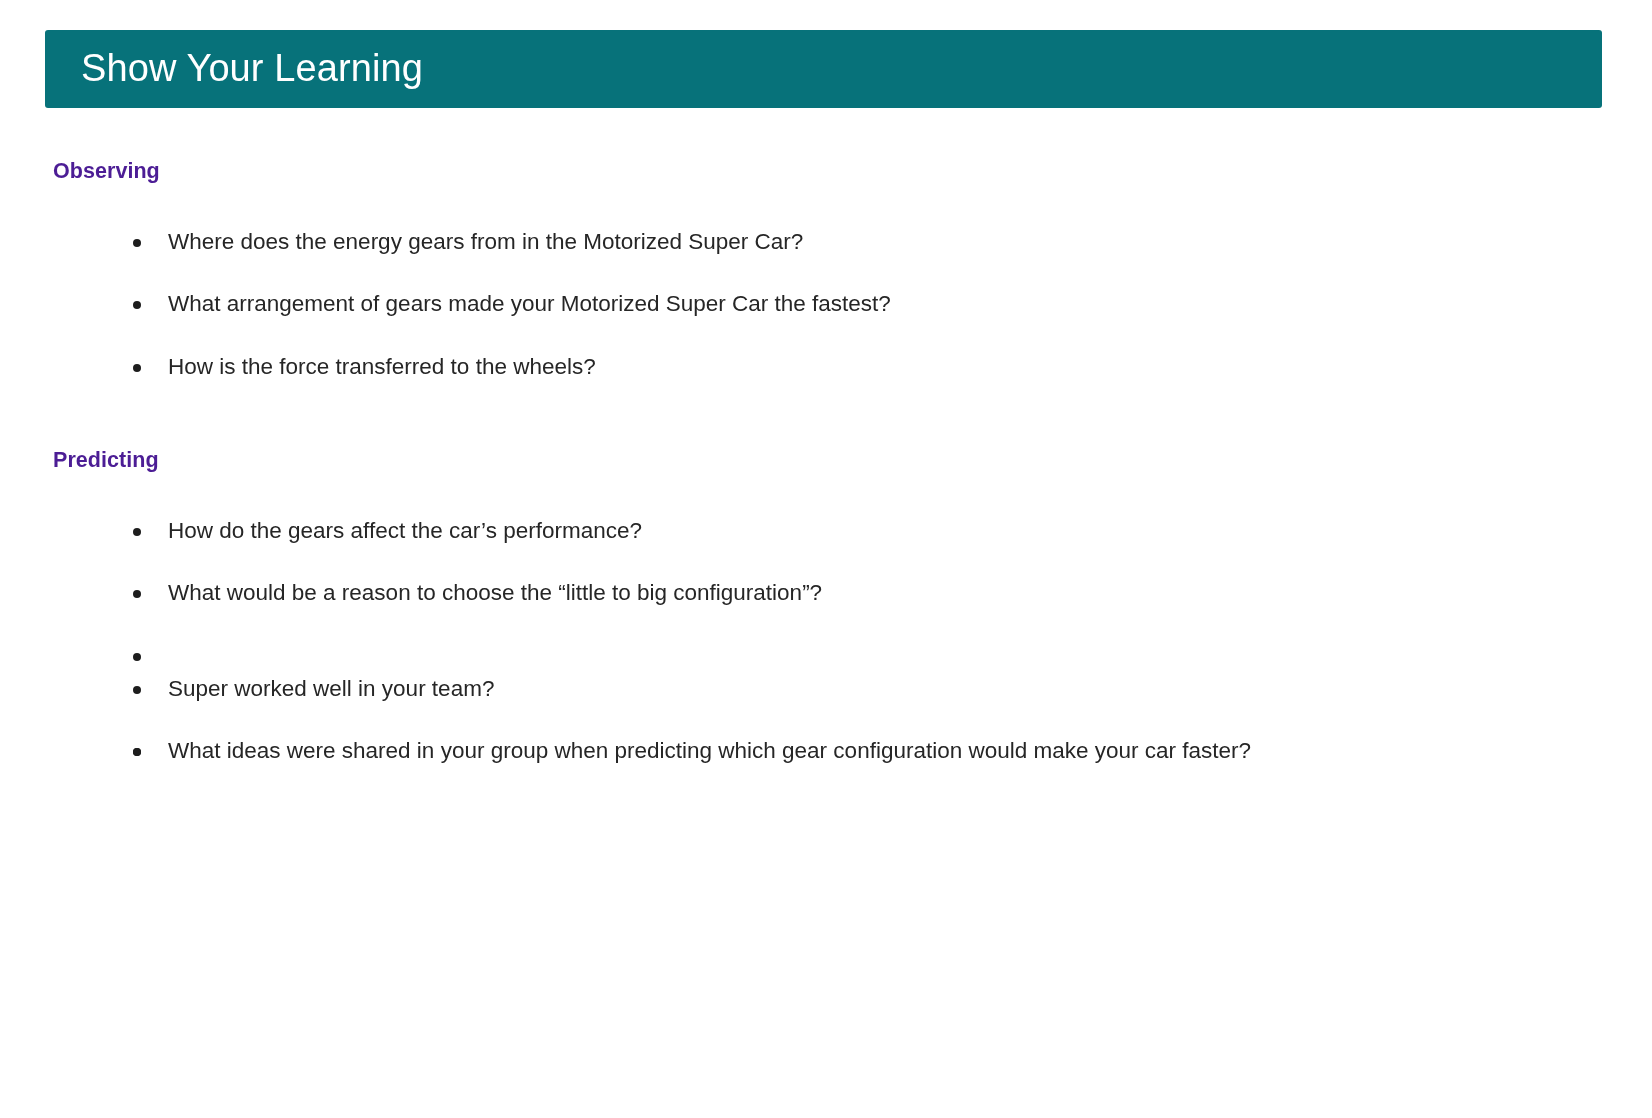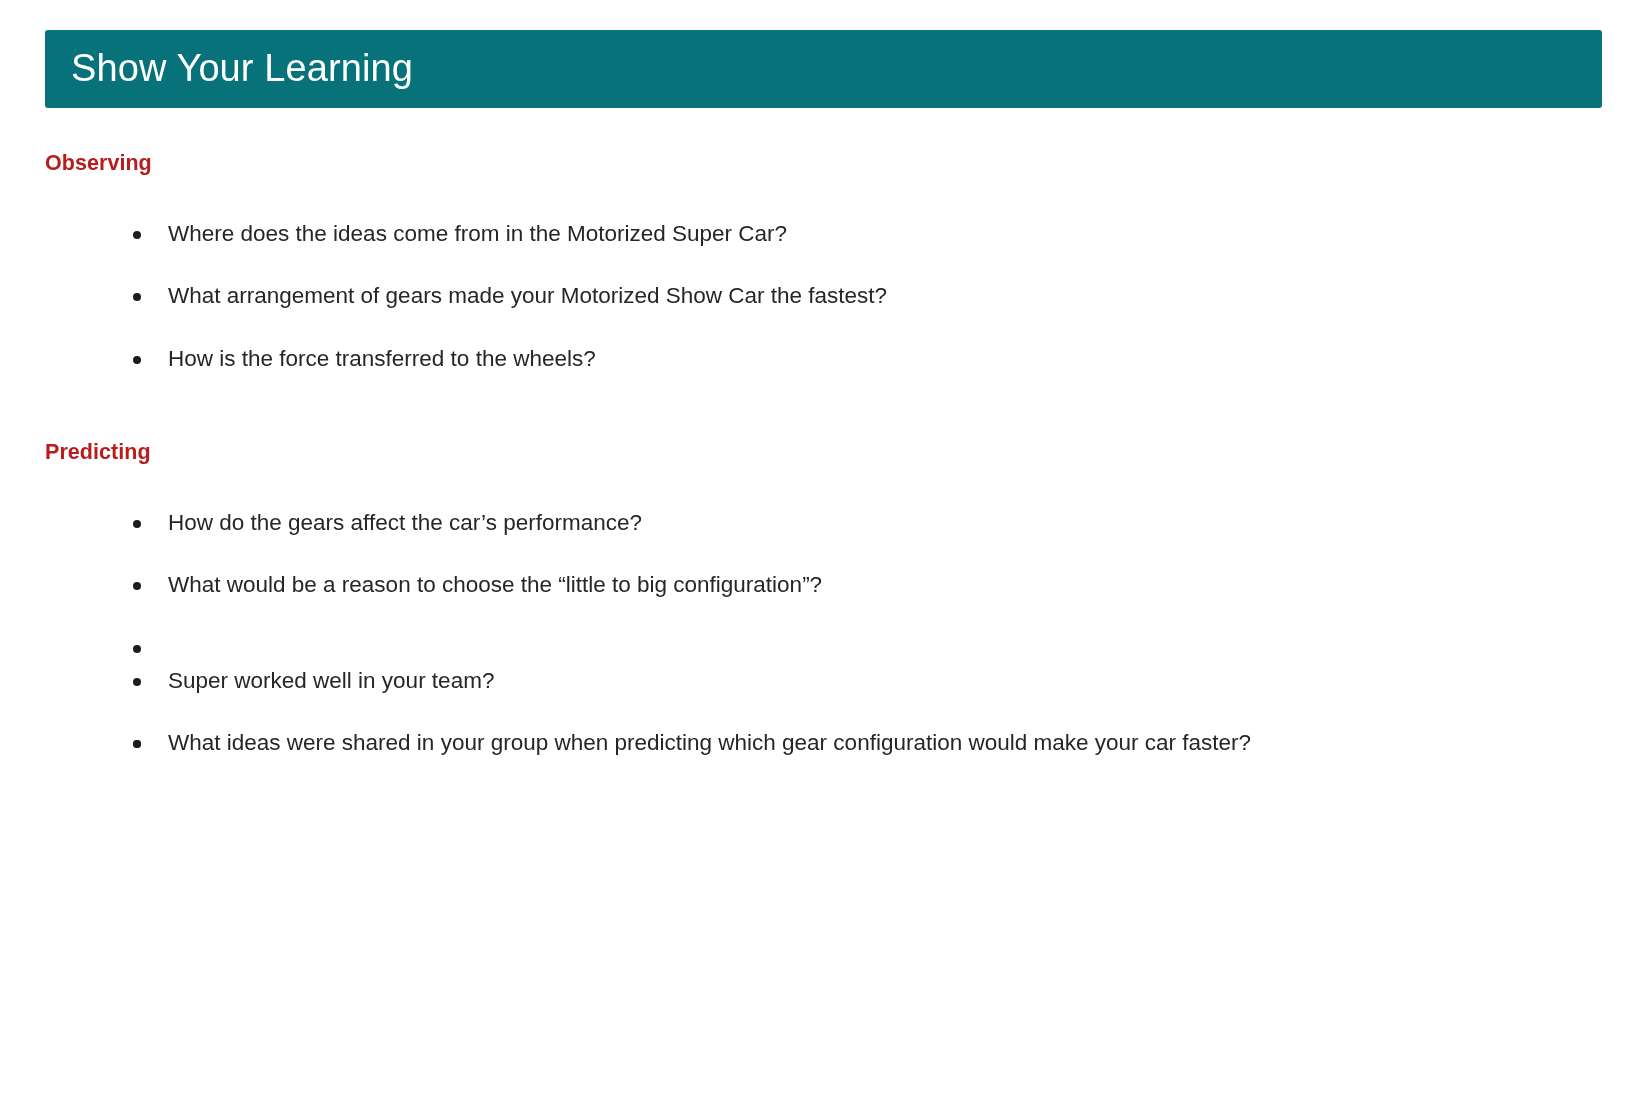--- a/index.html
+++ b/index.html
@@ -27,21 +27,21 @@
     position: absolute;
     left: 45px;
     top: 30px;
     width: 1557px;
     height: 78px;
     background: #07727a;
     border-radius: 3px;
     display: flex;
     align-items: center;
     box-sizing: border-box;
-    padding-left: 26px;
+    padding-left: 36px;
   }
   .header-title {
     color: #ffffff;
     font-size: 38px;
     font-weight: 400;
     letter-spacing: 0.1px;
     line-height: 1.1;
     white-space: nowrap;
   }
 
@@ -58,25 +58,25 @@
     font-size: 37px;
     font-weight: 300;
     line-height: 1.2;
     margin: 0 0 34px 0;
     letter-spacing: 0.1px;
   }
 
   .group { margin-bottom: 0; }
 
   .group-heading {
-    color: #b91c1c;
+    color: #4c1d95;
     font-size: 21.5px;
     font-weight: 700;
     line-height: 1.3;
-    margin: 0;
+    margin: 8px;
     letter-spacing: 0.05px;
   }
 
   ul.prompt-list {
     list-style: none;
     margin: 0;
     padding: 0;
   }
 
   ul.prompt-list li {
@@ -123,25 +123,25 @@
   </div>
 
   <div class="content">
 
 
     <div class="group group-observing">
       <h3 class="group-heading">Observing</h3>
       <ul class="prompt-list">
         <li>
           <span class="bullet-dot"></span>
-          <span>Where does the ideas come from in the Motorized Super Car?</span>
+          <span>Where does the energy gears from in the Motorized Super Car?</span>
         </li>
         <li>
           <span class="bullet-dot"></span>
-          <span>What arrangement of gears made your Motorized Show Car the fastest?</span>
+          <span>What arrangement of gears made your Motorized Super Car the fastest?</span>
         </li>
         <li>
           <span class="bullet-dot"></span>
           <span>How is the force transferred to the wheels?</span>
         </li>
       </ul>
     </div>
 
     <div class="group group-predicting">
       <h3 class="group-heading">Predicting</h3>

